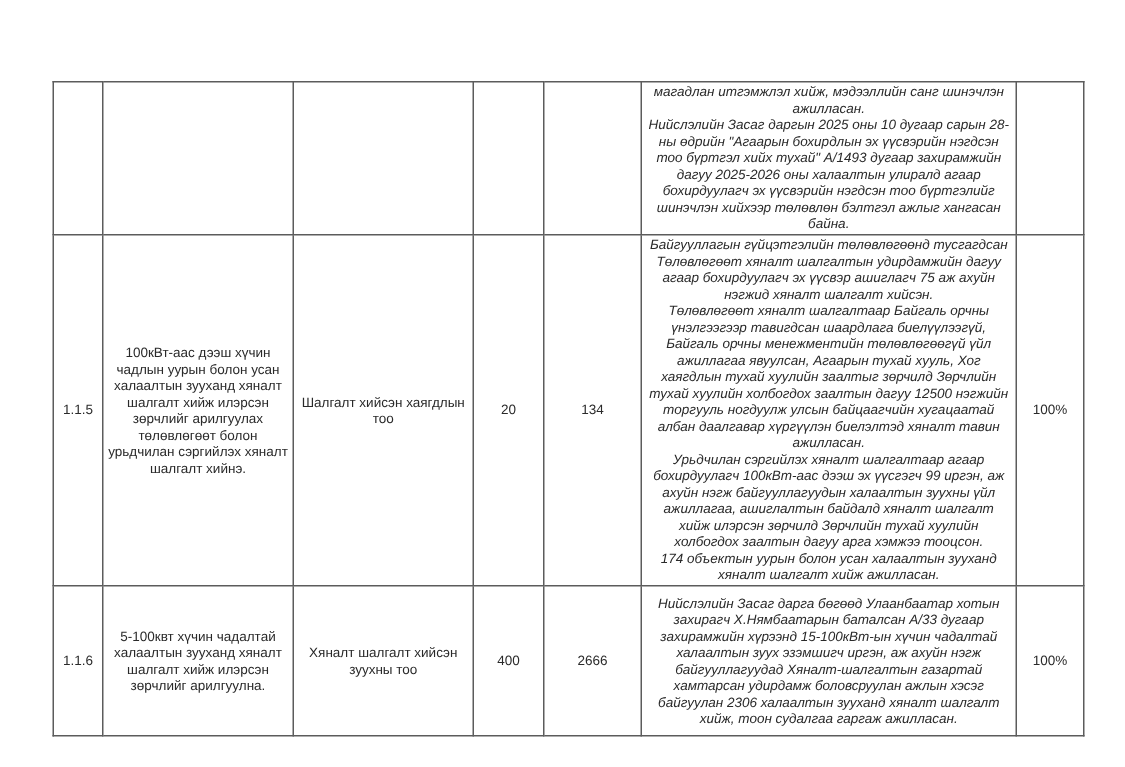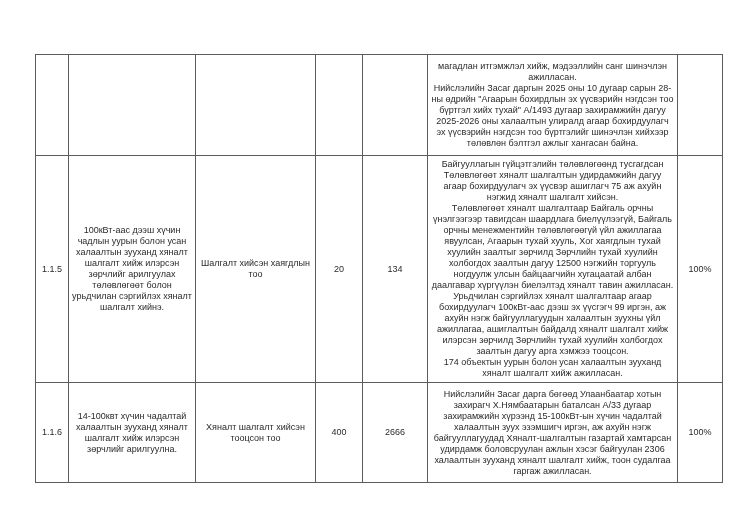--- a/index.html
+++ b/index.html
@@ -40,20 +40,21 @@
     padding: 2px 6px;
     margin-left: 12px;
   }
   td.c-indicator { text-align: center; padding: 2px 8px; }
   td.c-target, td.c-actual { text-align: center; }
   td.c-performance {
     text-align: justify;
     vertical-align: top;
     white-space: pre-line;
     padding: 2px 4px 2px 5px;
+    font-style: italic;
   }
   td.c-percent { text-align: center; }
 </style>
 </head>
 <body>
 
 <div class="page">
   <table class="report-table">
     <colgroup>
       <col style="width:33px">
@@ -82,22 +83,22 @@
         <td class="c-target">20</td>
         <td class="c-actual">134</td>
         <td class="c-performance">Байгууллагын гүйцэтгэлийн төлөвлөгөөнд тусгагдсан Төлөвлөгөөт хяналт шалгалтын удирдамжийн дагуу агаар бохирдуулагч эх үүсвэр ашиглагч 75 аж ахуйн нэгжид хяналт шалгалт хийсэн.
 Төлөвлөгөөт хяналт шалгалтаар Байгаль орчны үнэлгээгээр тавигдсан шаардлага биелүүлээгүй, Байгаль орчны менежментийн төлөвлөгөөгүй үйл ажиллагаа явуулсан, Агаарын тухай хууль, Хог хаягдлын тухай хуулийн заалтыг зөрчилд Зөрчлийн тухай хуулийн холбогдох заалтын дагуу 12500 нэгжийн торгууль ногдуулж улсын байцаагчийн хугацаатай албан даалгавар хүргүүлэн биелэлтэд хяналт тавин ажилласан.
 Урьдчилан сэргийлэх хяналт шалгалтаар агаар бохирдуулагч 100кВт-аас дээш эх үүсгэгч 99 иргэн, аж ахуйн нэгж байгууллагуудын халаалтын зуухны үйл ажиллагаа, ашиглалтын байдалд хяналт шалгалт хийж илэрсэн зөрчилд Зөрчлийн тухай хуулийн холбогдох заалтын дагуу арга хэмжээ тооцсон.
 174 объектын уурын болон усан халаалтын зууханд хяналт шалгалт хийж ажилласан.</td>
         <td class="c-percent">100%</td>
       </tr>
       <tr class="row-2">
         <td class="c-id">1.1.6</td>
-        <td class="c-task">14-100квт хүчин чадалтай халаалтын зууханд хяналт шалгалт хийж илэрсэн зөрчлийг арилгуулна.</td>
-        <td class="c-indicator">Хяналт шалгалт хийсэн тооцсон тоо</td>
+        <td class="c-task">5-100квт хүчин чадалтай халаалтын зууханд хяналт шалгалт хийж илэрсэн зөрчлийг арилгуулна.</td>
+        <td class="c-indicator">Хяналт шалгалт хийсэн зуухны тоо</td>
         <td class="c-target">400</td>
         <td class="c-actual">2666</td>
         <td class="c-performance">Нийслэлийн Засаг дарга бөгөөд Улаанбаатар хотын захирагч Х.Нямбаатарын баталсан А/33 дугаар захирамжийн хүрээнд 15-100кВт-ын хүчин чадалтай халаалтын зуух эзэмшигч иргэн, аж ахуйн нэгж байгууллагуудад Хяналт-шалгалтын газартай хамтарсан удирдамж боловсруулан ажлын хэсэг байгуулан 2306 халаалтын зууханд хяналт шалгалт хийж, тоон судалгаа гаргаж ажилласан.</td>
         <td class="c-percent">100%</td>
       </tr>
     </tbody>
   </table>
 </div>
 
 </body></html>

